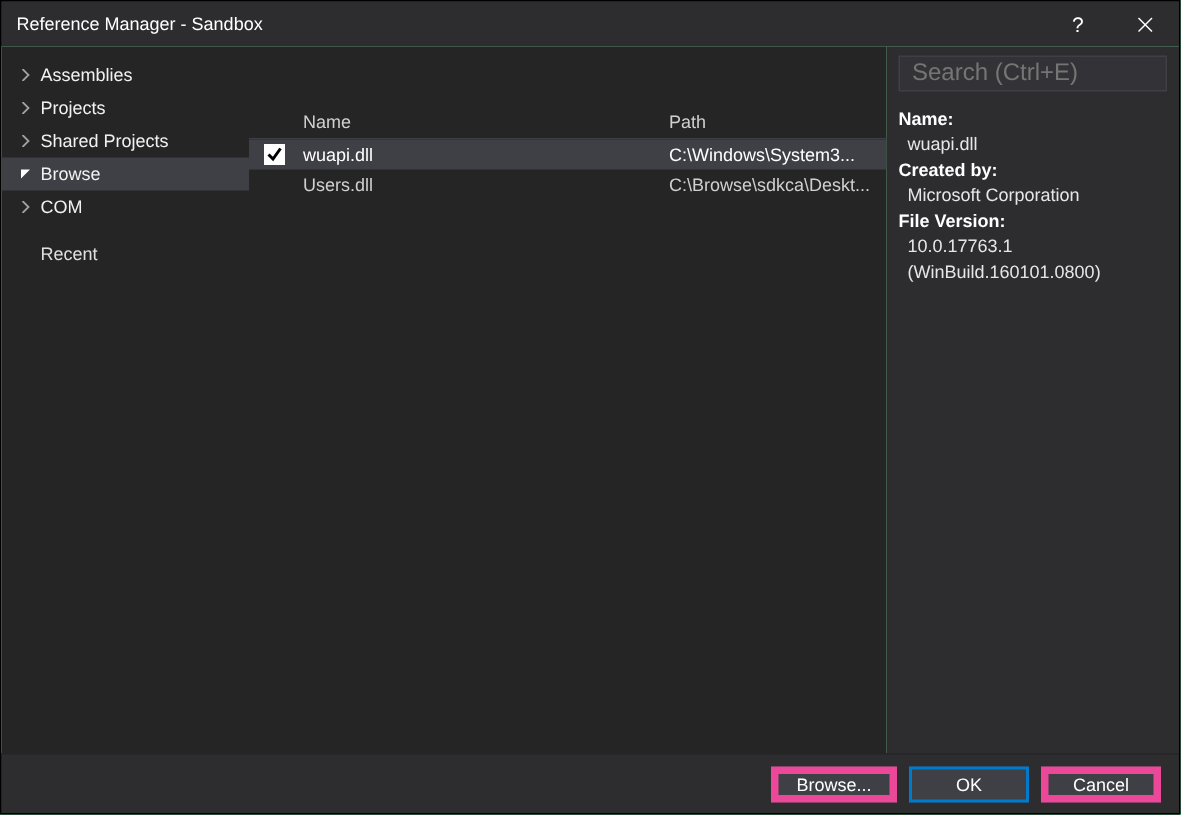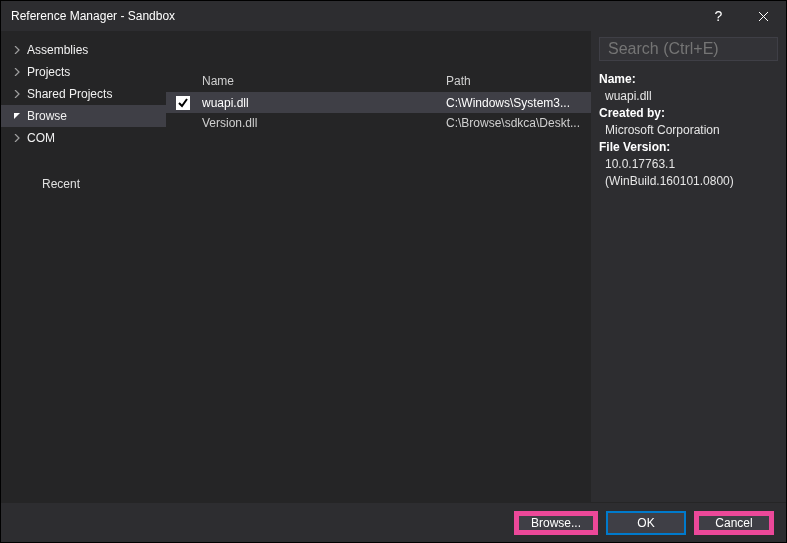--- a/index.html
+++ b/index.html
@@ -11,21 +11,21 @@
   .titlebar .spacer { flex: 1; }
   .titlebar .tbtn { width: 45px; height: 30px; display: flex; align-items: center; justify-content: center; color: #fff; font-size: 14px; }
   .titlebar .tbtn.help { font-family: Arial; font-size: 14px; }
   .titlebar .tbtn.close svg { stroke: #fff; }
   
   .body { flex: 1; display: flex; background: #86efac; min-height: 0; }
   .sidebar { width: 165px; background: #252526; color: #ccc; padding-top: 8px; }
   .nav-item { display: flex; align-items: center; height: 22px; padding-left: 10px; cursor: pointer; color: #f1f1f1; font-size: 12px; }
   .nav-item .arrow { width: 12px; display: inline-flex; justify-content: center; margin-right: 4px; }
   .nav-item.selected { background: #3f3f46; }
-  .nav-sub { padding-left: 41px; height: 22px; display: flex; align-items: center; color: #e0e0e0; font-size: 12px; margin-top: 24px; }
+  .nav-sub { padding-left: 26px; height: 22px; display: flex; align-items: center; color: #e0e0e0; font-size: 12px; margin-top: 9px; }
   
   .center { flex: 1; background: #252526; display: flex; flex-direction: column; min-width: 0; }
   .col-headers { display: flex; height: 24px; align-items: center; color: #d0d0d0; border-bottom: 1px solid #3f3f46; margin-top: 38px; }
   .col-check { width: 34px; }
   .col-name { width: 240px; padding-left: 2px; }
   .col-path { flex: 1; padding-left: 6px; }
   .rows { flex: 1; overflow: hidden; }
   .row { display: flex; align-items: center; height: 20px; color: #d0d0d0; }
   .row.selected { background: #3f3f46; color: #fff; }
   .row .cell-check { width: 34px; display: flex; justify-content: center; align-items: center; }
@@ -125,21 +125,21 @@
               <svg width="12" height="12" viewBox="0 0 12 12">
                   <path d="M2 6 L5 9 L10 2" fill="none" stroke="#000" stroke-width="2"></path>
                 </svg>
             </div>
           </div>
           <div class="cell-name">wuapi.dll</div>
           <div class="cell-path">C:\Windows\System3...</div>
         </div>
         <div class="row">
           <div class="cell-check"></div>
-          <div class="cell-name">Version.dll</div>
+          <div class="cell-name">Users.dll</div>
           <div class="cell-path">C:\Browse\sdkca\Deskt...</div>
         </div>
       </div>
     </div>
 
     <div class="right">
       <div class="search">
         <input placeholder="Search (Ctrl+E)" style="">
         <div class="glass">
           <svg width="14" height="14" viewBox="0 0 14 14">

